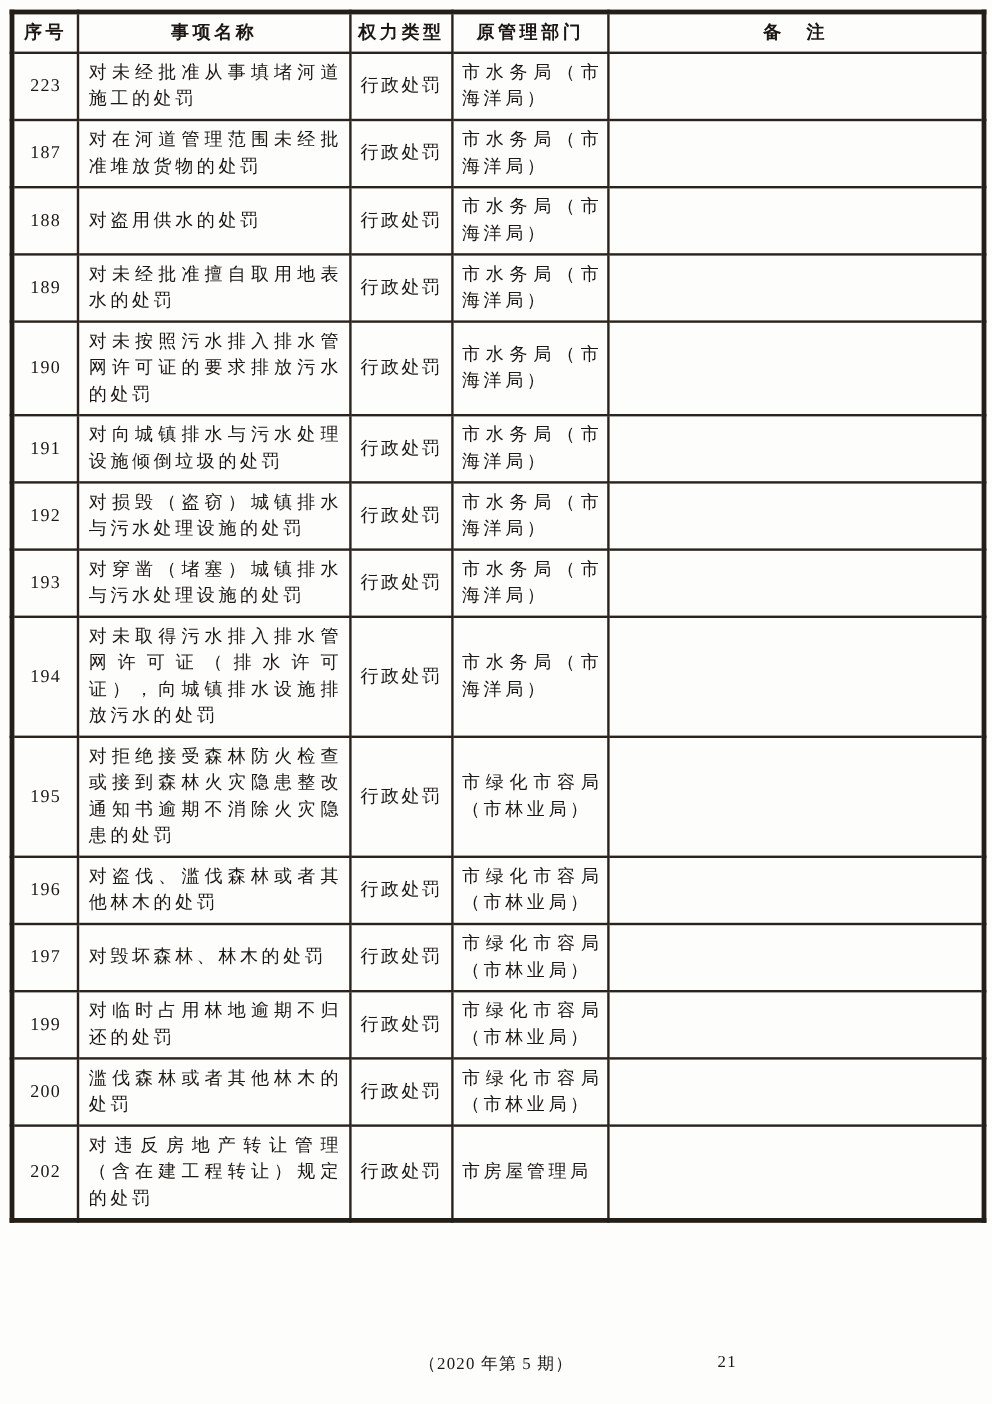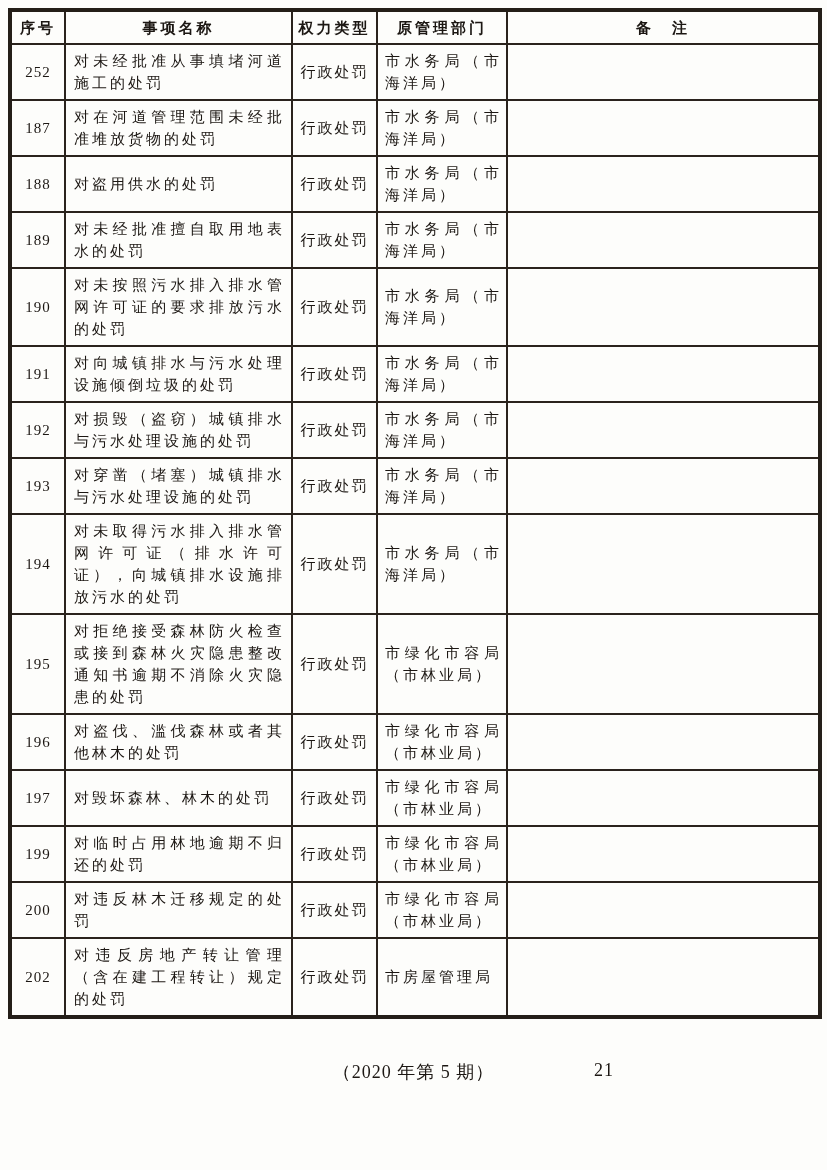--- a/index.html
+++ b/index.html
@@ -64,25 +64,25 @@
   }
   td.dept {
     text-align: justify;
     text-justify: inter-character;
     letter-spacing: 3px;
     padding: 5px 4px 5px 7px;
   }
   td.note { padding: 4px 6px; }
   .footer {
     position: absolute;
-    top: 1060px;
+    top: 1128px;
     left: 0;
     width: 664px;
     height: 28px;
-    font-size: 18px;
+    font-size: 14px;
   }
   .footer .issue {
     position: absolute;
     left: 0;
     width: 827px;
     text-align: center;
     letter-spacing: 1px;
   }
   .footer .pageno {
     position: absolute;
@@ -108,21 +108,21 @@
       <tr>
         <th>序号</th>
         <th>事项名称</th>
         <th>权力类型</th>
         <th>原管理部门</th>
         <th>备　注</th>
       </tr>
     </thead>
     <tbody>
         <tr>
-          <td class="no">252</td>
+          <td class="no">223</td>
           <td class="name">对未经批准从事填堵河道施工的处罚</td>
           <td class="type">行政处罚</td>
           <td class="dept">市水务局（市海洋局）</td>
           <td class="note"></td>
         </tr>
         <tr>
           <td class="no">187</td>
           <td class="name">对在河道管理范围未经批准堆放货物的处罚</td>
           <td class="type">行政处罚</td>
           <td class="dept">市水务局（市海洋局）</td>
@@ -200,21 +200,21 @@
         </tr>
         <tr>
           <td class="no">199</td>
           <td class="name">对临时占用林地逾期不归还的处罚</td>
           <td class="type">行政处罚</td>
           <td class="dept">市绿化市容局（市林业局）</td>
           <td class="note"></td>
         </tr>
         <tr>
           <td class="no">200</td>
-          <td class="name">对违反林木迁移规定的处罚</td>
+          <td class="name">滥伐森林或者其他林木的处罚</td>
           <td class="type">行政处罚</td>
           <td class="dept">市绿化市容局（市林业局）</td>
           <td class="note"></td>
         </tr>
         <tr>
           <td class="no">202</td>
           <td class="name">对违反房地产转让管理（含在建工程转让）规定的处罚</td>
           <td class="type">行政处罚</td>
           <td class="dept">市房屋管理局</td>
           <td class="note"></td>

